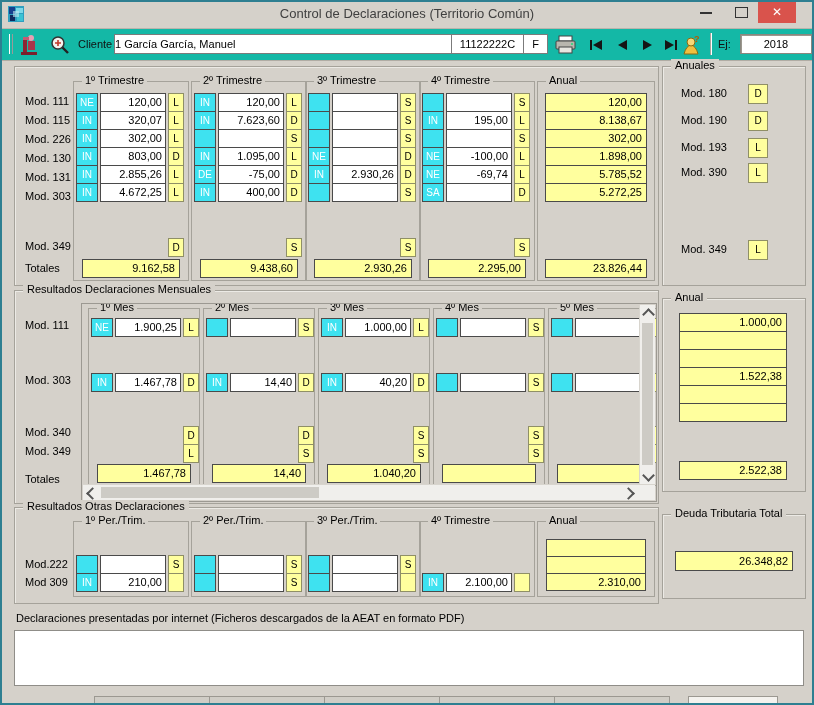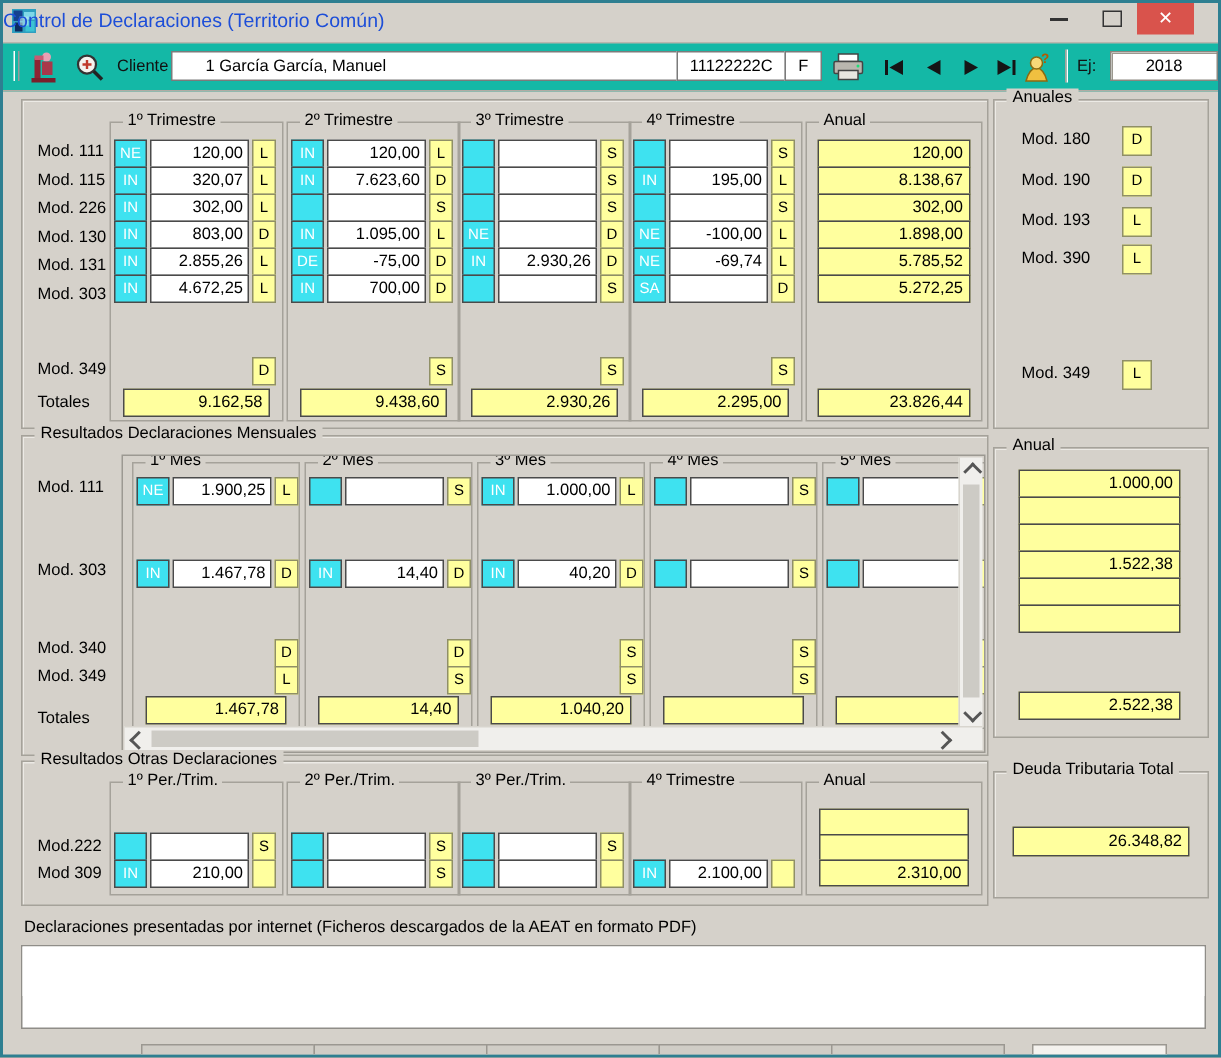--- a/index.html
+++ b/index.html
@@ -2,21 +2,21 @@
 <html><head>
 <meta charset="utf-8">
 <style>
   html,body{margin:0;padding:0;background:#888;}
   .window{position:relative;width:814px;height:705px;box-sizing:border-box;
     background:#d5d1ca;border:2px solid #2e7f91;overflow:hidden;
     font-family:"Liberation Sans","DejaVu Sans",sans-serif;font-size:11px;color:#000;}
   
   .titlebar{position:absolute;left:0;top:0;right:0;height:25px;}
   .appicon{position:absolute;left:6px;top:4px;width:16px;height:16px;}
-  .title{position:absolute;left:0;right:0;top:4px;font-size:13px;color:#1d4ed8;}
+  .title{position:absolute;left:0;right:0;top:4px;text-align:center;font-size:13px;color:#404040;}
   .btn-min{position:absolute;right:100px;top:10px;width:12px;height:2px;background:#333;}
   .btn-max{position:absolute;right:64px;top:5px;width:11px;height:9px;border:1px solid #333;background:transparent;}
   .btn-close{position:absolute;right:16px;top:0;width:38px;height:21px;background:#d9534c;
     color:#fff;text-align:center;line-height:20px;font-size:12px;}
   
   .toolbar{position:absolute;left:0;top:26px;right:0;height:31px;background:#14b8a6;
     border-top:1px solid #b9b5ad;border-bottom:1px solid #b0aca4;}
   .grip{position:absolute;left:7px;top:5px;width:2px;height:20px;border-left:1px solid #fff;border-right:1px solid #999;}
   .tlabel{position:absolute;top:9px;font-size:11px;color:#111;}
   .tfield{position:absolute;top:5px;height:20px;box-sizing:border-box;background:#fff;
@@ -95,21 +95,21 @@
       <circle cx="13" cy="5" r="3" fill="#e8a0b4"></circle>
       <rect x="10" y="8" width="7" height="9" fill="#a8374a"></rect>
       <rect x="5" y="4" width="6" height="3" fill="#c75a72"></rect>
     </svg>
     <svg style="position:absolute;left:48px;top:6px" width="20" height="20" viewBox="0 0 20 20">
       <circle cx="8" cy="8" r="6" fill="#f4f2ee" stroke="#333" stroke-width="1.5"></circle>
       <path d="M8 5v6M5 8h6" stroke="#c0392b" stroke-width="1.6"></path>
       <path d="M12.5 12.5 L18 18" stroke="#222" stroke-width="2.4"></path>
     </svg>
     <span class="tlabel" style="left:76px">Cliente</span>
-    <div class="tfield" style="left:112px;width:396px;padding-left:22px">1 García García, Manuel</div>
+    <div class="tfield" style="left:112px;width:396px;">1 García García, Manuel</div>
     <div class="tfield" style="left:449px;width:73px;text-align:center">11122222C</div>
     <div class="tfield" style="left:521px;width:25px;text-align:center">F</div>
     <svg style="position:absolute;left:552px;top:6px" width="24" height="20" viewBox="0 0 24 20">
       <rect x="5" y="1" width="13" height="5" fill="#fff" stroke="#444"></rect>
       <rect x="2" y="6" width="19" height="8" rx="1" fill="#b9b6ae" stroke="#444"></rect>
       <rect x="5" y="12" width="13" height="6" fill="#e8e6e0" stroke="#444"></rect>
       <circle cx="18" cy="9" r="1" fill="#2d7"></circle>
     </svg>
     <div class="navbtn" style="left:583px">
         <span class="bar"></span>
@@ -206,21 +206,21 @@
             <span class="am">1.095,00</span>
             <span class="lt">L</span>
           </div>
         <div class="r">
             <span class="st">DE</span>
             <span class="am">-75,00</span>
             <span class="lt">D</span>
           </div>
         <div class="r">
             <span class="st">IN</span>
-            <span class="am">700,00</span>
+            <span class="am">400,00</span>
             <span class="lt">D</span>
           </div>
       </div>
       <span class="ltabs" style="left:94px;top:156px">S</span>
       <span class="tt" style="left:8px;top:177px;width:98px">9.438,60</span>
     </div>
 
     <div class="sub" style="left:290px;top:14px;width:114px;height:198px">
       <span class="glbl">3º Trimestre</span>
       <div class="rows" style="top:11px">

